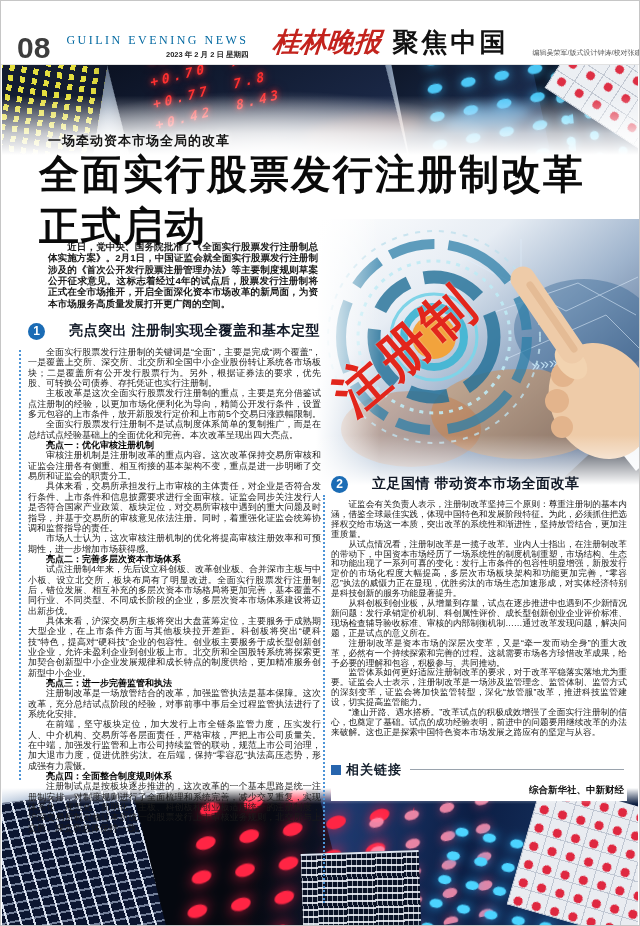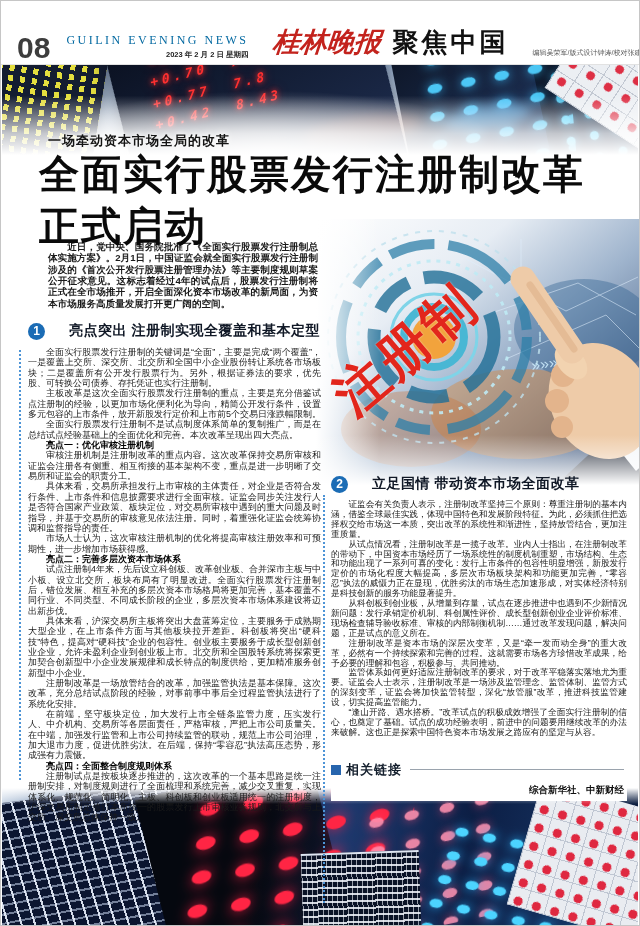--- a/index.html
+++ b/index.html
@@ -232,20 +232,21 @@
     <p>全面实行股票发行注册制的关键词是“全面”，主要是完成“两个覆盖”，一是覆盖上交所、深交所、北交所和全国中小企业股份转让系统各市场板块；二是覆盖所有公开发行股票行为。另外，根据证券法的要求，优先股、可转换公司债券、存托凭证也实行注册制。</p>
     <p>主板改革是这次全面实行股票发行注册制的重点，主要是充分借鉴试点注册制的经验，以更加市场化便利化为导向，精简公开发行条件，设置多元包容的上市条件，放开新股发行定价和上市前5个交易日涨跌幅限制。</p>
     <p>全面实行股票发行注册制不是试点制度体系简单的复制推广，而是在总结试点经验基础上的全面优化和完善。本次改革呈现出四大亮点。</p>
     <p class="sub">亮点一：优化审核注册机制</p>
     <p>审核注册机制是注册制改革的重点内容。这次改革保持交易所审核和证监会注册各有侧重、相互衔接的基本架构不变，重点是进一步明晰了交易所和证监会的职责分工。</p>
     <p>具体来看，交易所承担发行上市审核的主体责任，对企业是否符合发行条件、上市条件和信息披露要求进行全面审核。证监会同步关注发行人是否符合国家产业政策、板块定位，对交易所审核中遇到的重大问题及时指导，并基于交易所的审核意见依法注册。同时，着重强化证监会统筹协调和监督指导的责任。</p>
     <p>市场人士认为，这次审核注册机制的优化将提高审核注册效率和可预期性，进一步增加市场获得感。</p>
     <p class="sub">亮点二：完善多层次资本市场体系</p>
     <p>试点注册制4年来，先后设立科创板、改革创业板、合并深市主板与中小板、设立北交所，板块布局有了明显改进。全面实行股票发行注册制后，错位发展、相互补充的多层次资本市场格局将更加完善，基本覆盖不同行业、不同类型、不同成长阶段的企业，多层次资本市场体系建设将迈出新步伐。</p>
     <p>具体来看，沪深交易所主板将突出大盘蓝筹定位，主要服务于成熟期大型企业，在上市条件方面与其他板块拉开差距。科创板将突出“硬科技”特色，提高对“硬科技”企业的包容性。创业板主要服务于成长型创新创业企业，允许未盈利企业到创业板上市。北交所和全国股转系统将探索更加契合创新型中小企业发展规律和成长特点的制度供给，更加精准服务创新型中小企业。</p>
+    <p class="sub">亮点三：进一步完善监管和执法</p>
     <p>注册制改革是一场放管结合的改革，加强监管执法是基本保障。这次改革，充分总结试点阶段的经验，对事前事中事后全过程监管执法进行了系统化安排。</p>
     <p>在前端，坚守板块定位，加大发行上市全链条监管力度，压实发行人、中介机构、交易所等各层面责任，严格审核，严把上市公司质量关。在中端，加强发行监管和上市公司持续监管的联动，规范上市公司治理，加大退市力度，促进优胜劣汰。在后端，保持“零容忍”执法高压态势，形成强有力震慑。</p>
     <p class="sub">亮点四：全面整合制度规则体系</p>
     <p>注册制试点是按板块逐步推进的，这次改革的一个基本思路是统一注册制安排，对制度规则进行了全面梳理和系统完善，减少交叉重复，实现体系化、规范化、简明化。主板、科创板和创业板适用统一的注册制度，沪深交易所制定修订本所统一的股票发行上市审核业务规则，北交所与上交所、深交所总体保持一致。</p>
   </div>
 
   <div class="col col-right">
     <div class="sec-head">
       <div class="badge">2</div>
       <div class="sec-title">立足国情 带动资本市场全面改革</div>

